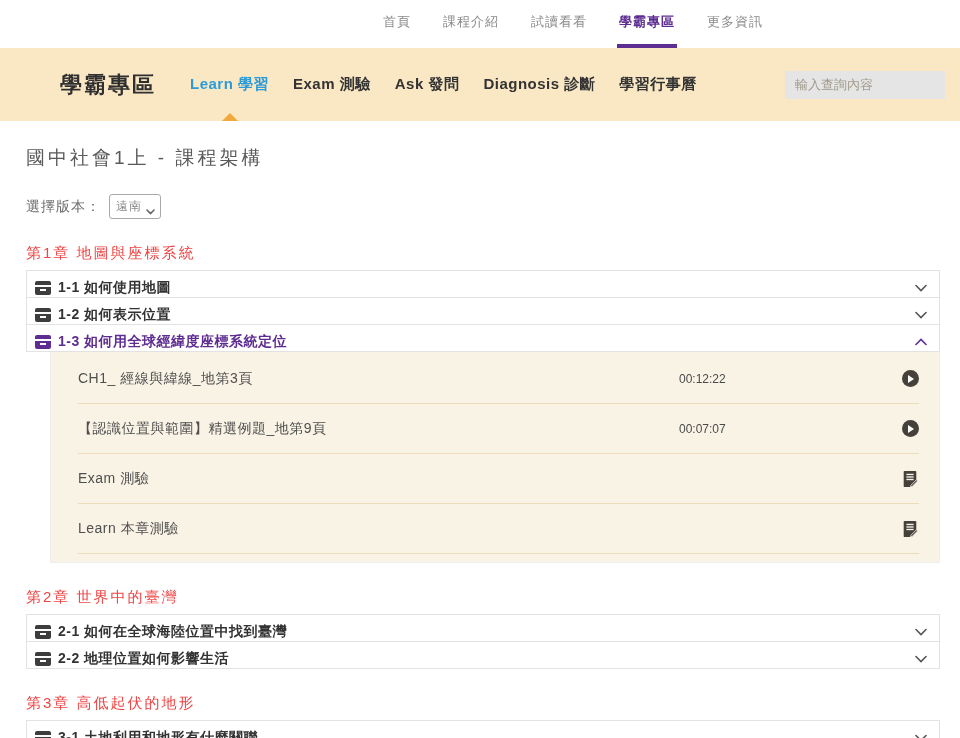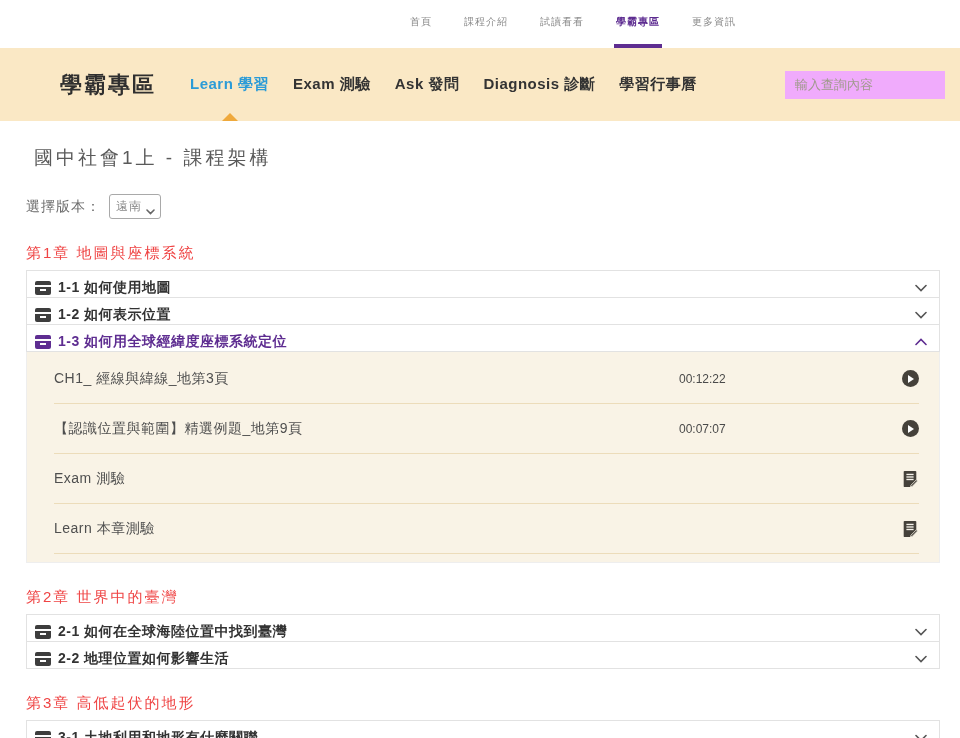--- a/index.html
+++ b/index.html
@@ -2,43 +2,43 @@
 <html><head>
 <meta charset="utf-8">
 <style>
   * { margin:0; padding:0; box-sizing:border-box; }
   html,body { width:960px; height:738px; background:#fff; overflow:hidden;
     font-family:"Liberation Sans","DejaVu Sans",sans-serif; }
 
   
   .topnav { height:48px; background:#fff; display:flex; align-items:stretch;
     justify-content:center; position:relative; left:93px; gap:28px; }
-  .topnav-item { font-size:10px; color:#8a8a8a; display:flex; align-items:center;
+  .topnav-item { font-size:13px; color:#8a8a8a; display:flex; align-items:center;
     cursor:pointer; border-bottom:4px solid transparent; padding:0 2px; letter-spacing:1px; }
   .topnav-item.active { color:#5e2d91; font-weight:bold; border-bottom-color:#5e2d91; }
 
   
   .banner { height:73px; background:#fae8c5; display:flex; align-items:center; }
   .brand { font-size:22px; font-weight:bold; color:#2f2f2f; margin-left:60px;
     margin-right:34px; letter-spacing:2px; }
   .tabs { display:flex; gap:24px; height:100%; align-items:center; }
   .tab { font-size:15px; font-weight:bold; color:#333; height:100%;
     display:flex; align-items:center; position:relative; cursor:pointer; letter-spacing:.5px; }
   .tab.active { color:#2b9bd7; }
   .tab.active .tab-pointer { position:absolute; bottom:0; left:50%; margin-left:-8px;
     width:0; height:0; border-left:8px solid transparent; border-right:8px solid transparent;
     border-bottom:8px solid #efa93c; }
   .search { margin-left:auto; margin-right:15px; }
-  .search input { width:160px; height:28px; background:#f0abfc; border:none; outline:none;
+  .search input { width:160px; height:28px; background:#e5e5e5; border:none; outline:none;
     padding:0 10px; font-size:13px; color:#555; font-family:inherit; }
   .search input::placeholder { color:#a09a8c; }
 
   
   .content { padding:24px 20px 0 26px; }
-  .page-title { font-size:19px; font-weight:normal; color:#5a5a5a; letter-spacing:3px;margin-left:8px; }
+  .page-title { font-size:19px; font-weight:normal; color:#5a5a5a; letter-spacing:3px; }
   .version-row { margin-top:23px; font-size:14px; color:#6b6b6b; letter-spacing:1px;
     display:flex; align-items:center; gap:8px; }
   .select-box { border:1px solid #a9a9a9; border-radius:3px; background:#fff;
     font-size:12px; color:#8a8a8a; padding:3px 5px 3px 6px; display:inline-flex;
     align-items:flex-end; gap:4px; cursor:pointer; }
 
   .chapter-title { margin-top:25px; margin-bottom:7px; font-size:15px; font-weight:normal;
     color:#ef4444; letter-spacing:2px; }
 
   .lesson-row { height:28px; background:#fff; border:1px solid #e2e2e2; margin-top:-1px;
@@ -49,21 +49,21 @@
   .box-icon::before { content:""; position:absolute; left:0; right:0; top:4px;
     height:2px; background:#fdfdfd; }
   .box-icon::after { content:""; position:absolute; left:5px; width:6px; top:8px;
     height:2px; background:#fdfdfd; }
   .lesson-label { font-size:14px; font-weight:bold; color:#333; letter-spacing:.5px; }
   .lesson-row.expanded .lesson-label { color:#5e2d91; }
   .lesson-row.expanded .box-icon { background:#5e2d91; }
   .chev { margin-left:auto; display:flex; align-items:center; }
 
   .panel { background:#f9f3e6; border:1px solid #eee; border-top:none;
-    padding:2px 20px 8px 27px; }
+    padding:2px 20px 8px 27px;margin-left:24px; }
   .panel-item { height:50px; display:flex; align-items:center; cursor:pointer;
     border-bottom:1px solid #ecdcba; }
   .item-title { flex:1; font-size:14px; color:#4f4f4f; letter-spacing:.5px; }
   .item-duration { width:218px; font-size:12px; color:#4a4a4a; }
   .item-action { width:22px; display:flex; justify-content:flex-end; }
 
   .play-btn { width:17px; height:17px; border-radius:50%; background:#45413a;
     position:relative; cursor:pointer; }
   .play-btn::after { content:""; position:absolute; left:6px; top:4.5px; width:0; height:0;
     border-left:6px solid #fff; border-top:4px solid transparent; border-bottom:4px solid transparent; }

